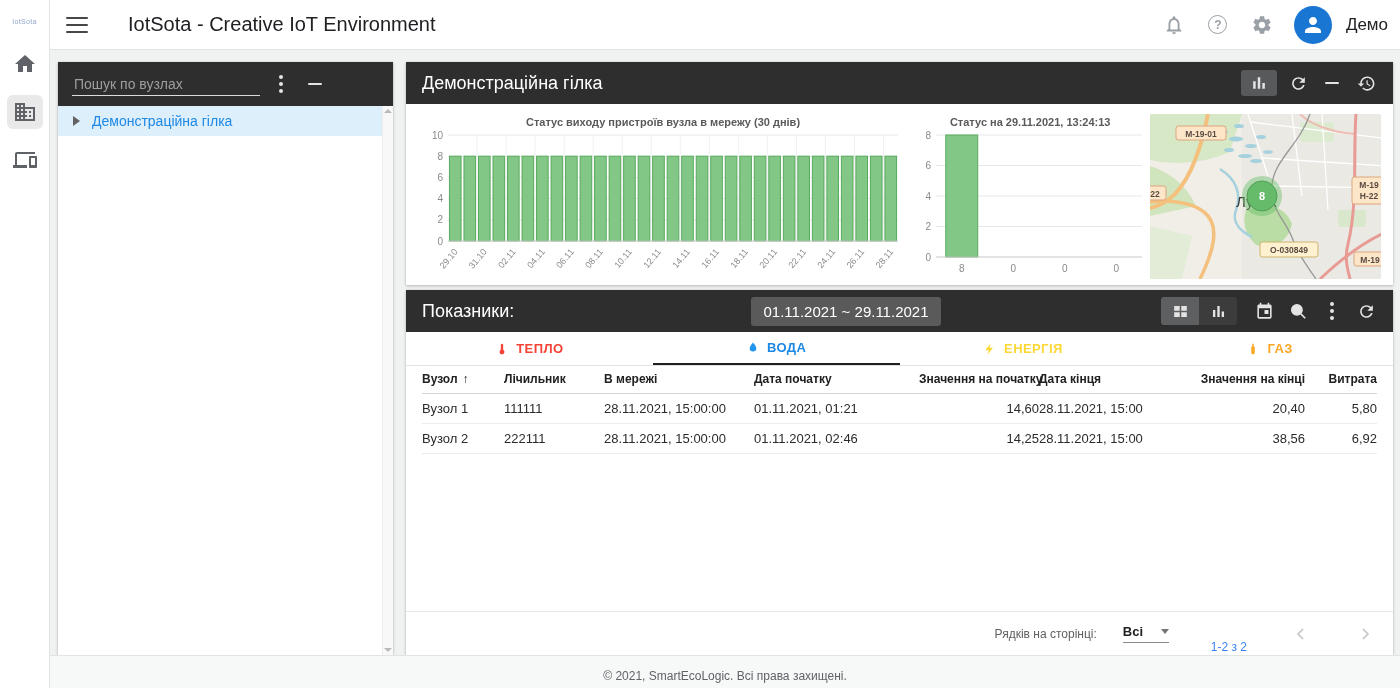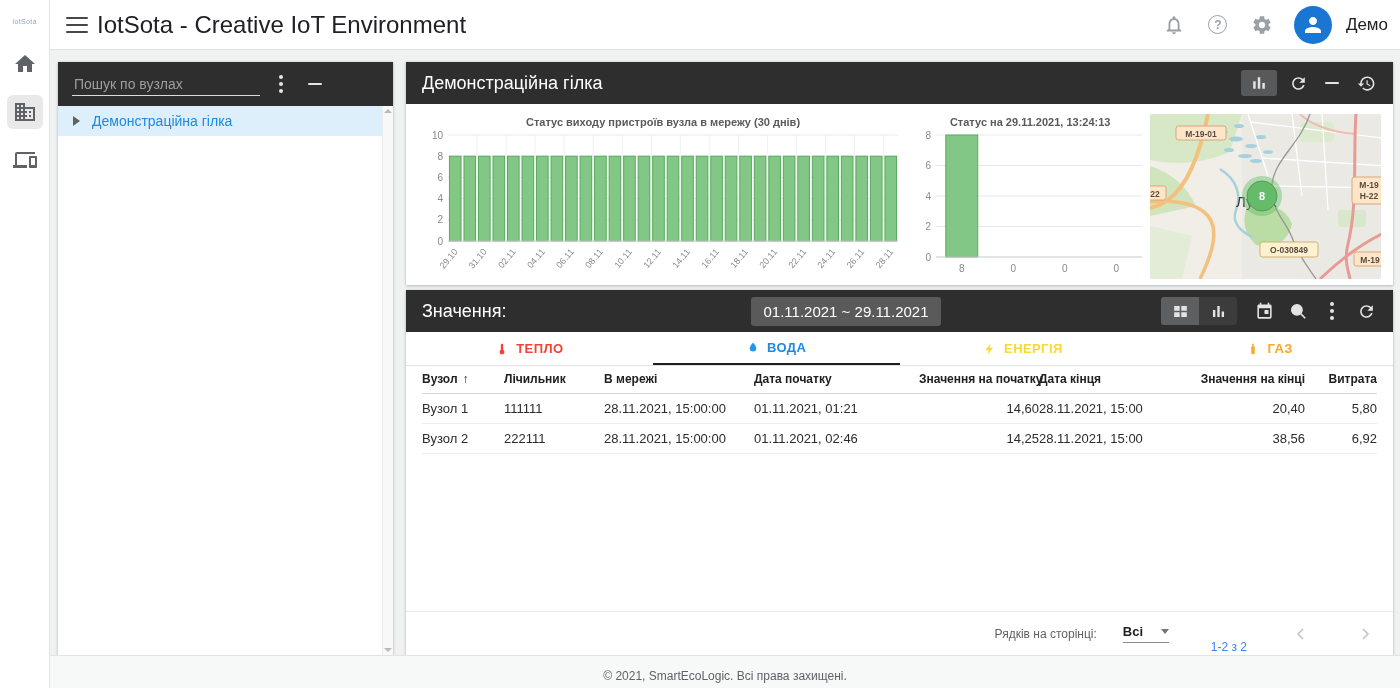--- a/index.html
+++ b/index.html
@@ -12,21 +12,21 @@
   #app-logo { width:100%; text-align:center; margin-top:18px; font-size:7px; color:#8ea4c8; letter-spacing:.3px; cursor:pointer; }
   .rail-btn { width:36px; height:34px; margin:14px auto 0; display:flex; align-items:center; justify-content:center; border-radius:6px; cursor:pointer; }
   .rail-btn.sel { background:#e9e9e9; }
   .rail-btn svg { fill:#5f6368; }
 
   
   #top-bar { position:absolute; left:50px; top:0; width:1350px; height:50px; background:#fff;
     border-bottom:1px solid #e3e3e3; display:flex; align-items:center; }
   #hamburger { margin-left:16px; width:22px; height:16px; display:flex; flex-direction:column; justify-content:space-between; cursor:pointer; }
   #hamburger span { display:block; height:2px; background:#474747; border-radius:1px; }
-  #app-title { margin-left:9px; font-size:24px; color:#202124; }
+  #app-title { margin-left:40px; font-size:20px; color:#202124; }
   #top-right { margin-left:auto; display:flex; align-items:center; margin-right:12px; }
   .top-icon { width:24px; height:24px; margin-right:20px; cursor:pointer; display:flex; align-items:center; justify-content:center; }
   .top-icon svg { fill:#9aa0a6; }
   #help-circle { width:19px; height:19px; border:1.7px solid #9aa0a6; border-radius:50%; color:#9aa0a6;
     font-size:12px; font-weight:bold; display:flex; align-items:center; justify-content:center; }
   #avatar { width:38px; height:38px; border-radius:50%; background:#1976d2; display:flex; align-items:center; justify-content:center; cursor:pointer; margin-right:14px; }
   #user-label { font-size:17px; color:#202124; }
 
   
   #main { position:absolute; left:50px; top:50px; width:1350px; height:605px; background:#f0f1f1; }
@@ -374,21 +374,21 @@
             <circle cx="112" cy="82" r="15" fill="#66bb6a" stroke="#4f9f53"></circle>
             <text x="112" y="86" font-size="11" font-weight="bold" fill="#ffffff" text-anchor="middle">8</text>
           </g>
         </svg>
       </div>
     </div>
   </div>
 
   <div id="metrics-panel" class="panel">
     <div id="metrics-head" class="dark-head">
-      <div id="metrics-title">Значення:</div>
+      <div id="metrics-title">Показники:</div>
       <div id="date-range-btn">01.11.2021 ~ 29.11.2021</div>
       <div id="metrics-icons">
         <div id="view-toggle">
           <div class="hd-icon on">
             <svg width="19" height="19" viewBox="0 0 24 24">
                 <path d="M4 5h7v6H4zM13 5h7v6h-7zM4 13h7v6H4zM13 13h7v6h-7z"></path>
               </svg>
           </div>
           <div class="hd-icon">
             <svg width="19" height="19" viewBox="0 0 24 24">

